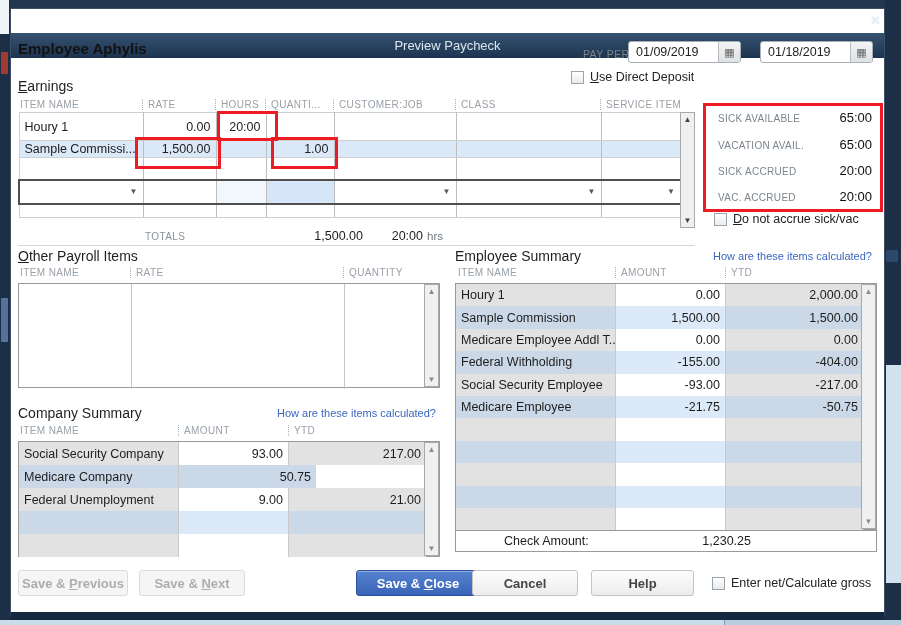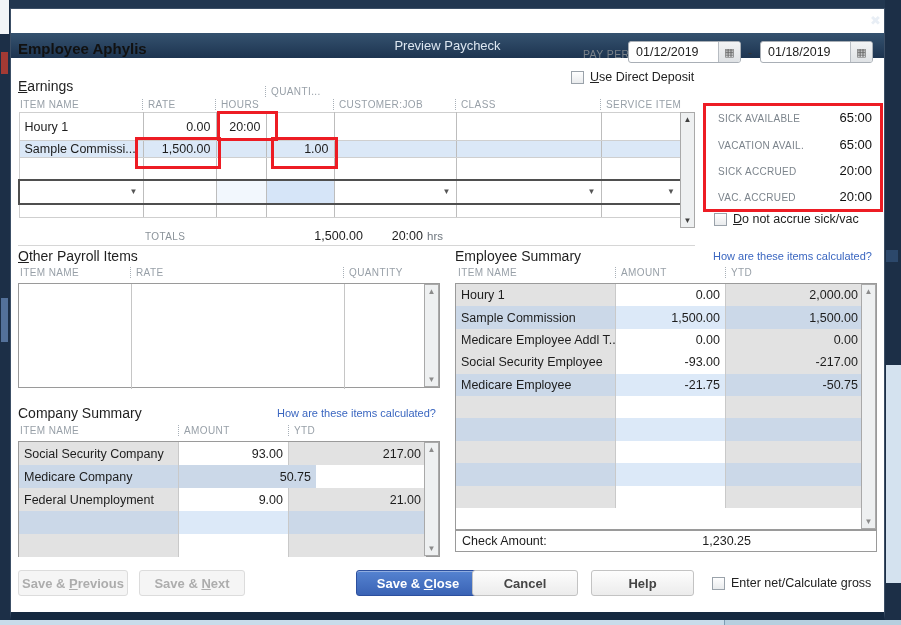--- a/index.html
+++ b/index.html
@@ -111,40 +111,40 @@
   <div id="titlebar">
     <span class="t">Preview Paycheck</span>
   </div>
   <span id="close-x" class="abs" style="left:870px;top:13px;">✖</span>
 
   <div class="abs" style="left:18px;top:40px;font-size:15px;font-weight:bold;color:#111;">Employee Aphylis</div>
 
   <div class="abs pp-label" style="left:583px;top:48px;"><span>PAY PER</span><span class="u">I</span><span>OD</span></div>
 
   <div class="datefield" style="left:628px;top:41px;">
-    <span class="val">01/12/2019</span>
+    <span class="val">01/09/2019</span>
     <span class="cal">▦</span>
   </div>
   <div class="abs" style="left:748px;top:46px;font-size:12px;color:#333;">-</div>
   <div class="datefield" style="left:760px;top:41px;">
     <span class="val">01/18/2019</span>
     <span class="cal">▦</span>
   </div>
 
   <div class="chk-row" style="left:571px;top:70px;">
     <span class="checkbox"></span>
     <span class="cb-label"><span></span><span class="u">U</span><span>se Direct Deposit</span></span>
   </div>
 
   <div class="abs sec-title" style="left:18px;top:78px;"><span></span><span class="u">E</span><span>arnings</span></div>
   <div id="earn-hdr">
       <span class="colhdr abs" style="left: 20px; top: 99px;">ITEM NAME</span>
       <span class="colhdr abs sep" style="left: 142px; top: 99px;">RATE</span>
       <span class="colhdr abs sep" style="left: 215px; top: 99px;">HOURS</span>
-      <span class="colhdr abs sep" style="left: 265px; top: 86px;">QUANTI...</span>
+      <span class="colhdr abs sep" style="left: 265px; top: 99px;">QUANTI...</span>
       <span class="colhdr abs sep" style="left: 333px; top: 99px;">CUSTOMER:JOB</span>
       <span class="colhdr abs sep" style="left: 455px; top: 99px;">CLASS</span>
       <span class="colhdr abs sep" style="left: 600px; top: 99px;">SERVICE ITEM</span>
     </div>
   <table id="earn-table">
       <colgroup>
     <col style="width:124px">
         <col style="width:73px">
         <col style="width:50px">
         <col style="width:68px">
@@ -266,20 +266,25 @@
         <div class="sumrow even" style="height: 22.4px;">
           <span class="c c0" style="height: 22.4px;">Sample Commission</span>
           <span class="c c1" style="height: 22.4px;">1,500.00</span>
           <span class="c c2" style="height: 22.4px;">1,500.00</span>
         </div>
         <div class="sumrow odd" style="height: 22.4px;">
           <span class="c c0" style="height: 22.4px;">Medicare Employee Addl T...</span>
           <span class="c c1" style="height: 22.4px;">0.00</span>
           <span class="c c2" style="height: 22.4px;">0.00</span>
         </div>
+        <div class="sumrow even" style="height: 22.4px;">
+          <span class="c c0" style="height: 22.4px;">Federal Withholding</span>
+          <span class="c c1" style="height: 22.4px;">-155.00</span>
+          <span class="c c2" style="height: 22.4px;">-404.00</span>
+        </div>
         <div class="sumrow odd" style="height: 22.4px;">
           <span class="c c0" style="height: 22.4px;">Social Security Employee</span>
           <span class="c c1" style="height: 22.4px;">-93.00</span>
           <span class="c c2" style="height: 22.4px;">-217.00</span>
         </div>
         <div class="sumrow even" style="height: 22.4px;">
           <span class="c c0" style="height: 22.4px;">Medicare Employee</span>
           <span class="c c1" style="height: 22.4px;">-21.75</span>
           <span class="c c2" style="height: 22.4px;">-50.75</span>
         </div>
@@ -307,21 +312,21 @@
           <span class="c c0" style="height: 22.4px;"></span>
           <span class="c c1" style="height: 22.4px;"></span>
           <span class="c c2" style="height: 22.4px;"></span>
         </div>
       </div>
   </div>
   <div class="vscroll" style="left:861px;top:284px;width:15px;height:245px;">
       <span class="up">▲</span>
       <span class="dn">▼</span>
     </div>
-  <div class="panel" style="left:455px;top:530px;width:422px;height:22px;display:flex;align-items:center;">
+  <div class="panel" style="left:455px;top:530px;width:422px;height:22px;display:flex;align-items:center;padding-left:42px;">
     <span style="font-size:12.5px;color:#1d1d1d;padding-left:6px;">Check Amount:</span>
     <span style="position:absolute;left:175px;width:120px;text-align:right;font-size:12.5px;color:#1d1d1d;">1,230.25</span>
   </div>
 
   <div class="abs sec-title" style="left:18px;top:405px;">Company Summary</div>
   <div class="abs link" style="left:277px;top:407px;">How are these items calculated?</div>
   <div id="cs-hdr">
       <span class="colhdr abs" style="left: 20px; top: 425px;">ITEM NAME</span>
       <span class="colhdr abs sep" style="left: 178px; top: 425px;">AMOUNT</span>
       <span class="colhdr abs sep" style="left: 288px; top: 425px;">YTD</span>

